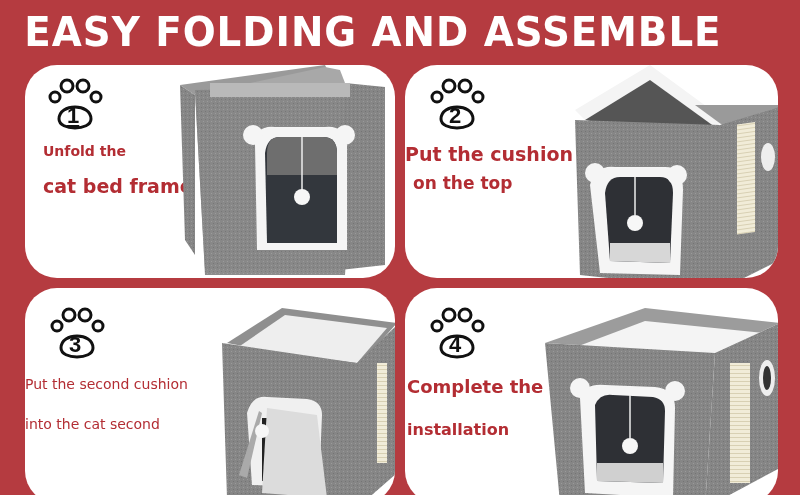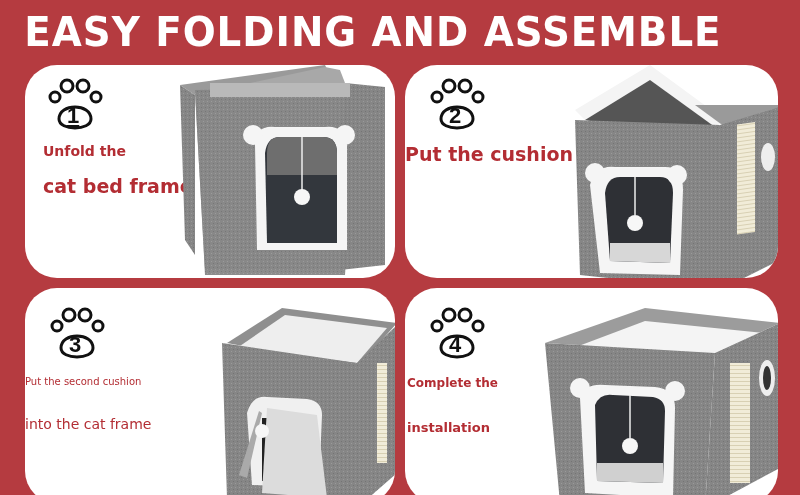--- a/index.html
+++ b/index.html
@@ -68,20 +68,21 @@
 </div>
 
 <div class="panel p2">
   <div class="paw" style="left:22px;top:12px;">
     <svg width="62" height="58">
         <use href="#pawsym"></use>
       </svg>
     <span style="position:absolute;left:22px;top:26px;font:bold 22px 'Liberation Sans',sans-serif;color:#111;">2</span>
   </div>
   <div class="caption" style="left:0px;top:78px;font-size:19px;">Put the cushion</div>
+  <div class="caption" style="left:8px;top:108px;font-size:17px;">on the top</div>
   <svg class="box" style="left:150px;top:0;" width="223" height="225">
     <polygon points="20,45 95,0 170,55 160,62 95,15 30,55" fill="#f4f4f4"></polygon>
     <polygon points="30,55 95,15 160,62 110,70" fill="#555"></polygon>
     <polygon points="140,40 225,40 225,55 170,62" fill="#9a9a9a"></polygon>
     <polygon points="20,55 165,60 165,225 25,210" fill="url(#fabric)"></polygon>
     <polygon points="165,60 225,42 225,195 165,225" fill="url(#fabric)"></polygon>
     <rect x="182" y="85" width="18" height="110" fill="url(#sisal)" transform="skewY(-8)"></rect>
     <ellipse cx="213" cy="92" rx="7" ry="14" fill="#eee"></ellipse>
     <path d="M35 120 Q40 100 60 102 L110 102 Q128 102 128 125 L125 210 L45 208 Z" fill="#f5f5f5"></path>
     <path d="M50 128 Q52 112 65 112 L105 112 Q118 112 118 128 L115 198 L55 196 Z" fill="#2e3035"></path>
@@ -93,22 +94,22 @@
   </svg>
 </div>
 
 <div class="panel p3">
   <div class="paw" style="left:22px;top:18px;">
     <svg width="62" height="58">
         <use href="#pawsym"></use>
       </svg>
     <span style="position:absolute;left:22px;top:26px;font:bold 22px 'Liberation Sans',sans-serif;color:#111;">3</span>
   </div>
-  <div class="caption" style="left:0px;top:88px;font-size:10px;font-weight:normal;">Put the second cushion</div>
-  <div class="caption" style="left:0px;top:128px;font-size:14px;font-weight:normal;">into the cat frame</div>
+  <div class="caption" style="left:0px;top:88px;font-size:14px;font-weight:normal;">Put the second cushion</div>
+  <div class="caption" style="left:0px;top:128px;font-size:14px;font-weight:normal;">into the cat second</div>
   <svg class="box" style="left:182px;top:15px;" width="190" height="200">
     <polygon points="20,40 75,5 190,20 150,65" fill="#8f8f8f"></polygon>
     <polygon points="30,45 78,12 180,25 150,60" fill="#eeeeee"></polygon>
     <polygon points="15,40 150,60 150,205 20,195" fill="url(#fabric)"></polygon>
     <polygon points="150,60 190,22 190,170 150,205" fill="url(#fabric)"></polygon>
     <rect x="170" y="60" width="10" height="100" fill="url(#sisal)"></rect>
     <path d="M40 110 Q45 92 60 94 L100 96 Q115 98 115 112 L112 185 L45 182 Z" fill="#f0f0f0"></path>
     <path d="M55 115 L100 115 L100 180 L55 178 Z" fill="#222"></path>
     <polygon points="60,105 110,112 120,195 55,190" fill="#dcdcdc"></polygon>
     <polygon points="55,110 40,175 32,172 52,108" fill="#aaaaaa"></polygon>
@@ -116,22 +117,22 @@
   </svg>
 </div>
 
 <div class="panel p4">
   <div class="paw" style="left:22px;top:18px;">
     <svg width="62" height="58">
         <use href="#pawsym"></use>
       </svg>
     <span style="position:absolute;left:22px;top:26px;font:bold 22px 'Liberation Sans',sans-serif;color:#111;">4</span>
   </div>
-  <div class="caption" style="left:2px;top:88px;font-size:12px;">Complete the</div>
-  <div class="caption" style="left:2px;top:132px;font-size:13px;">installation</div>
+  <div class="caption" style="left:2px;top:88px;font-size:18px;">Complete the</div>
+  <div class="caption" style="left:2px;top:132px;font-size:16px;">installation</div>
   <svg class="box" style="left:140px;top:15px;" width="235" height="200">
     <polygon points="0,40 100,5 235,20 170,50" fill="#9c9c9c"></polygon>
     <polygon points="15,50 100,18 220,30 150,60" fill="#f4f4f4"></polygon>
     <polygon points="0,40 170,50 160,205 15,200" fill="url(#fabric)"></polygon>
     <polygon points="170,50 235,20 235,165 160,205" fill="url(#fabric)"></polygon>
     <rect x="185" y="60" width="20" height="120" fill="url(#sisal)"></rect>
     <ellipse cx="222" cy="75" rx="8" ry="18" fill="#eee"></ellipse>
     <ellipse cx="222" cy="75" rx="4" ry="12" fill="#333"></ellipse>
     <path d="M35 95 Q40 80 60 82 L110 84 Q130 86 130 105 L128 195 L40 190 Z" fill="#f5f5f5"></path>
     <path d="M50 102 Q55 90 68 92 L108 94 Q120 96 120 108 L118 180 L52 178 Z" fill="#2e3035"></path>

